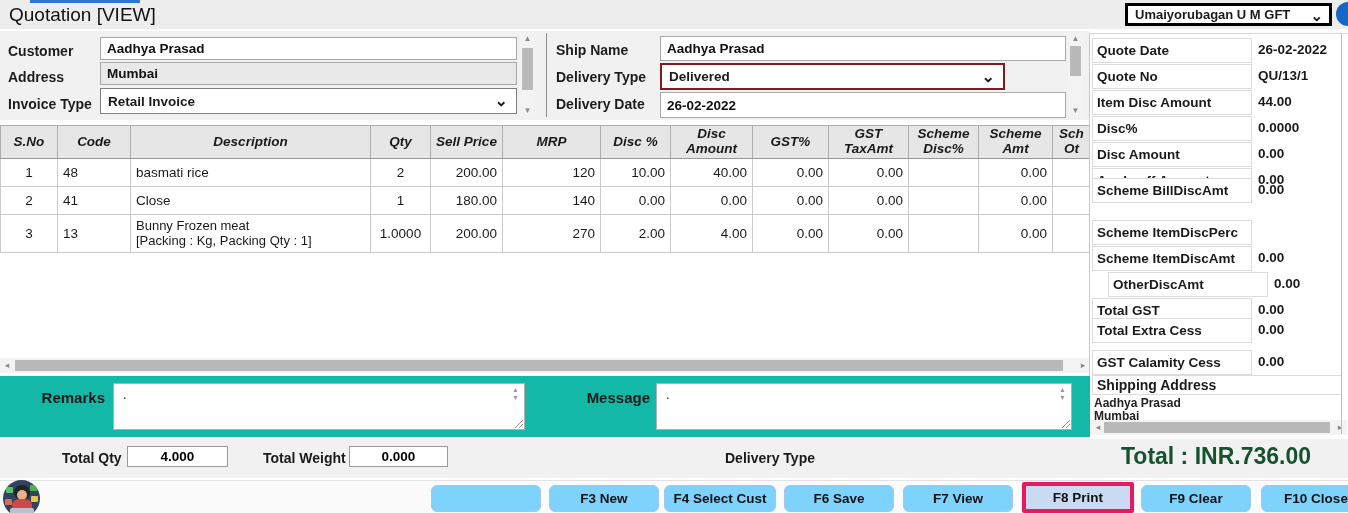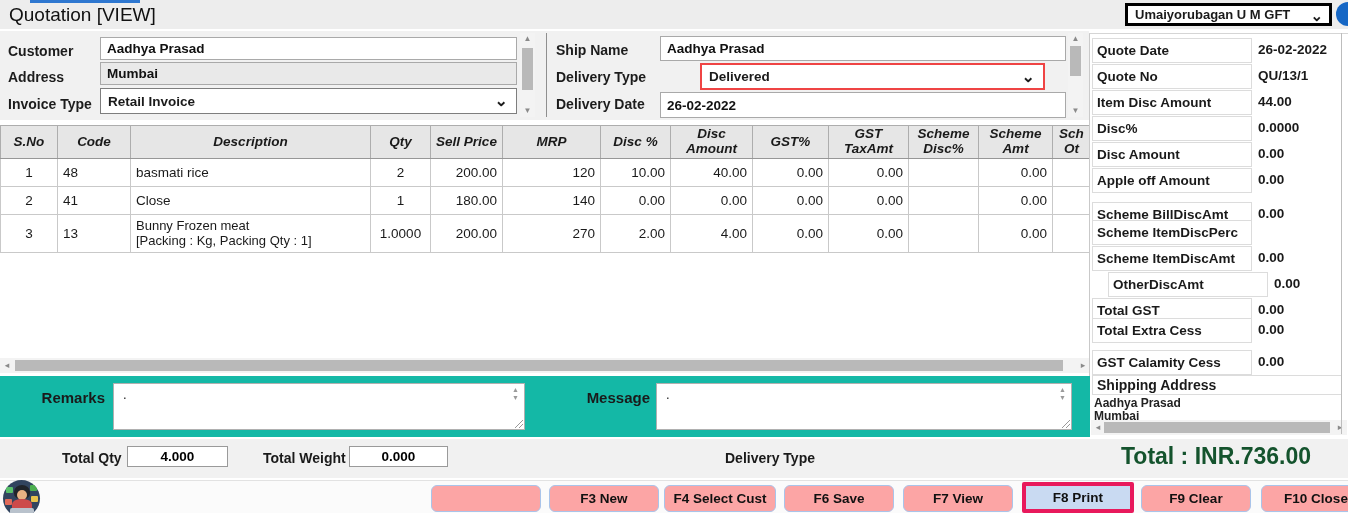--- a/index.html
+++ b/index.html
@@ -72,21 +72,21 @@
   
   .totals-bar { position:absolute; left:0; top:439px; width:1348px; height:39px; background:#f1f1f1; }
   .tb-label { position:absolute; font-size:14px; font-weight:700; }
   .tb-input { position:absolute; background:#fff; border:1px solid #9a9a9a; font-family:"Liberation Sans",sans-serif;
     font-size:13.5px; font-weight:600; text-align:center; }
   .grand-total { position:absolute; left:1090px; top:4px; width:252px; text-align:center;
     font-size:23px; font-weight:700; color:#14532d; }
 
   
   .btn-bar { position:absolute; left:0; top:480px; width:1348px; height:33px; background:#fbfbfb; border-top:1px solid #e2e2e2; }
-  .fbtn { position:absolute; top:4px; height:27px; background:#fca5a5; border:1px solid #a9c4ea; border-radius:6px;
+  .fbtn { position:absolute; top:4px; height:27px; background:#7dd3fc; border:1px solid #a9c4ea; border-radius:6px;
     font-family:"Liberation Sans",sans-serif; font-size:13.5px; font-weight:600; color:#111; cursor:pointer;
     display:flex; align-items:center; justify-content:center; }
   .fbtn.highlight { top:1px; height:31px; background:#c9daf2; border:4px solid #e8195c; border-radius:2px; }
 
   
   .avatar { position:absolute; left:3px; top:-1px; width:37px; height:37px; border-radius:50%;
     background:#31445f; overflow:hidden; }
   .avatar .hair { position:absolute; left:11px; top:5px; width:16px; height:14px; border-radius:50% 50% 40% 40%; background:#20242a; }
   .avatar .face { position:absolute; left:14px; top:10px; width:10px; height:10px; border-radius:50%; background:#e8b283; }
   .avatar .shirt { position:absolute; left:9px; top:19px; width:20px; height:12px; border-radius:45% 45% 0 0; background:#cd4a4a; }
@@ -128,21 +128,21 @@
       <div class="vthumb" style="top:15px; height:42px;"></div>
       <div class="sarrow" style="bottom:0;">▼</div>
     </div>
     <div class="vdivider" style="left:546px; top:2px; height:84px;"></div>
 
     <div class="flabel" style="left:556px; top:11px;">Ship Name</div>
     <div class="flabel" style="left:556px; top:38px;">Delivery Type</div>
     <div class="flabel" style="left:556px; top:65px;">Delivery Date</div>
 
     <input class="tinput" style="left: 660px; top: 5px; width: 406px; height: 25px;" value="Aadhya Prasad">
-    <div class="dselect" style="left:700px; top:32px; width:345px; height:27px; border:2px solid #ef4444;">
+    <div class="dselect" style="left:660px; top:32px; width:345px; height:27px; border:2px solid #7f1d1d;">
       <span>Delivered</span>
       <span class="chev">⌄</span>
     </div>
     <input class="tinput" style="left: 660px; top: 61px; width: 406px; height: 26px;" value="26-02-2022">
 
     <div class="vscroll" style="left:1068px; top:2px; height:84px;">
       <div class="sarrow" style="top:0;">▲</div>
       <div class="vthumb" style="top:13px; height:30px;"></div>
       <div class="sarrow" style="bottom:0;">▼</div>
     </div>
@@ -259,21 +259,21 @@
         <div class="pval">0.0000</div>
       </div>
     <div class="prow" style="top:108px;">
         <div class="plbl">Disc Amount</div>
         <div class="pval">0.00</div>
       </div>
     <div class="prow" style="top:134px;">
         <div class="plbl">Apple off Amount</div>
         <div class="pval">0.00</div>
       </div>
-    <div class="prow" style="top:168px;">
+    <div class="prow" style="top:144px;">
         <div class="plbl">Scheme BillDiscAmt</div>
         <div class="pval">0.00</div>
       </div>
     <div class="prow" style="top:186px;">
         <div class="plbl">Scheme ItemDiscPerc</div>
         <div class="pval"></div>
       </div>
     <div class="prow" style="top:212px;">
         <div class="plbl">Scheme ItemDiscAmt</div>
         <div class="pval">0.00</div>

